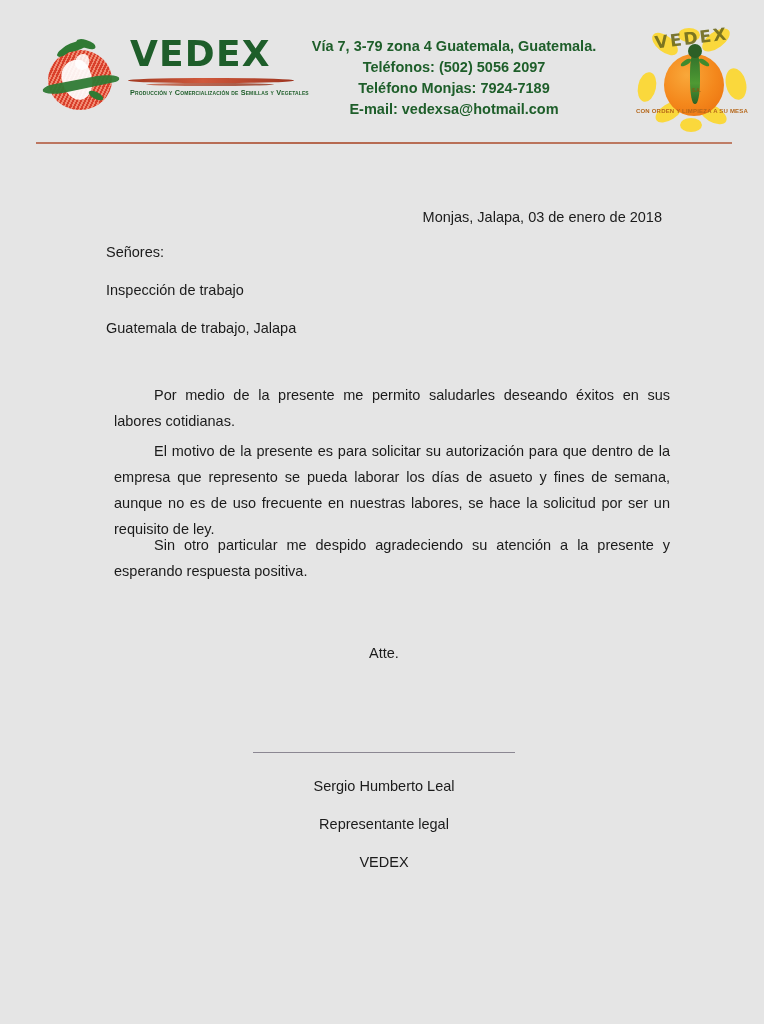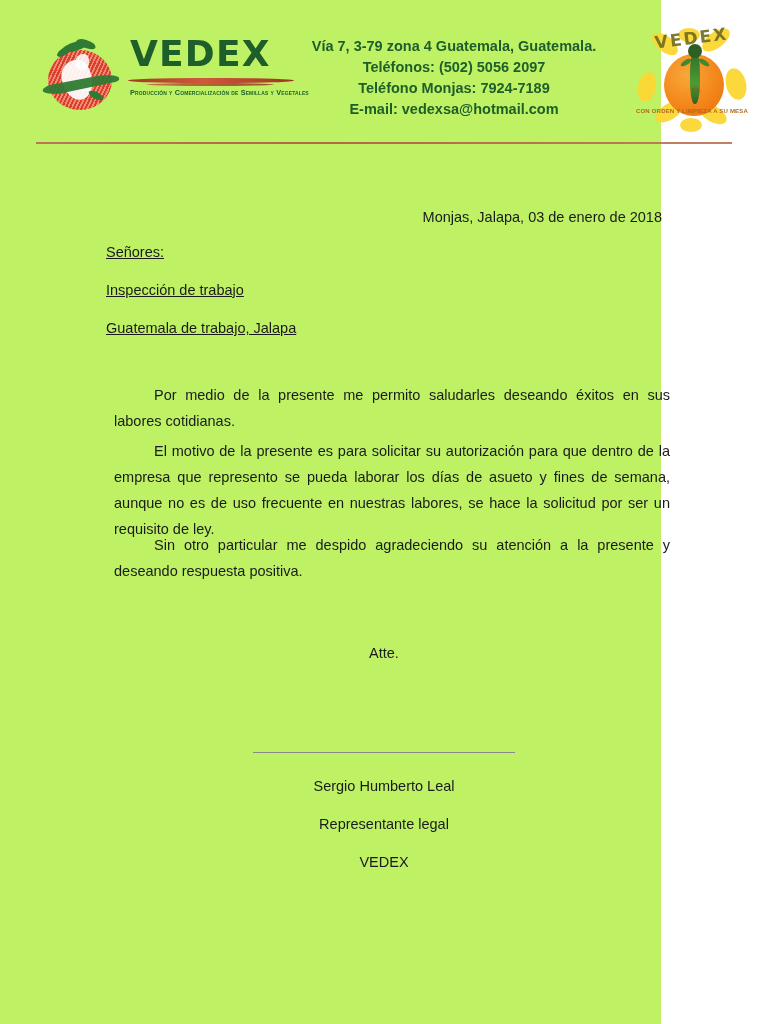--- a/index.html
+++ b/index.html
@@ -12,23 +12,23 @@
     width: 768px;
     height: 1024px;
     position: relative;
     font-family: "Liberation Sans", sans-serif;
     color: #1b1b1b;
     overflow: hidden;
   }
 
   .page {
     position: relative;
-    width: 661px;
+    width: 764px;
     height: 1024px;
-    background: #bef264;
+    background: #e5e5e5;
   }
 
   
   .letterhead {
     position: absolute;
     left: 0;
     top: 0;
     width: 768px;
     height: 140px;
   }
@@ -343,21 +343,20 @@
   .recipient {
     position: absolute;
     left: 106px;
     top: 243px;
     width: 460px;
     font-size: 14.5px;
   }
   .recipient-line {
     margin: 0 0 20px 0;
     line-height: 18px;
-    text-decoration: underline;
   }
 
   .para {
     position: absolute;
     left: 106px;
     width: 556px;
     font-size: 14.5px;
     line-height: 26px;
     text-align: justify;
     text-indent: 40px;
@@ -463,21 +462,21 @@
     <div class="recipient">
       <p class="recipient-line">Señores:</p>
       <p class="recipient-line">Inspección de trabajo</p>
       <p class="recipient-line">Guatemala de trabajo, Jalapa</p>
     </div>
 
     <p class="para para-1">Por medio de la presente me permito saludarles deseando éxitos en sus labores cotidianas.</p>
 
     <p class="para para-2">El motivo de la presente es para solicitar su autorización para que dentro de la empresa que represento se pueda laborar los días de asueto y fines de semana, aunque no es de uso frecuente en nuestras labores, se hace la solicitud por ser un requisito de ley.</p>
 
-    <p class="para para-3">Sin otro particular me despido agradeciendo su atención a la presente y deseando respuesta positiva.</p>
+    <p class="para para-3">Sin otro particular me despido agradeciendo su atención a la presente y esperando respuesta positiva.</p>
 
     <div class="signoff">Atte.</div>
 
     <div class="signature-block">
       <div class="signature-rule"></div>
       <p class="sig-name">Sergio Humberto Leal</p>
       <p class="sig-role">Representante legal</p>
       <p class="sig-company">VEDEX</p>
     </div>
 

